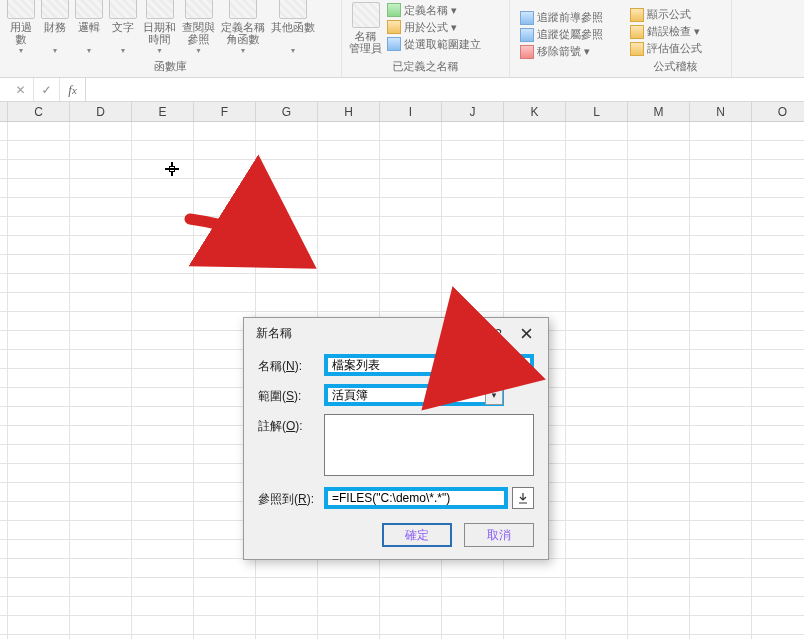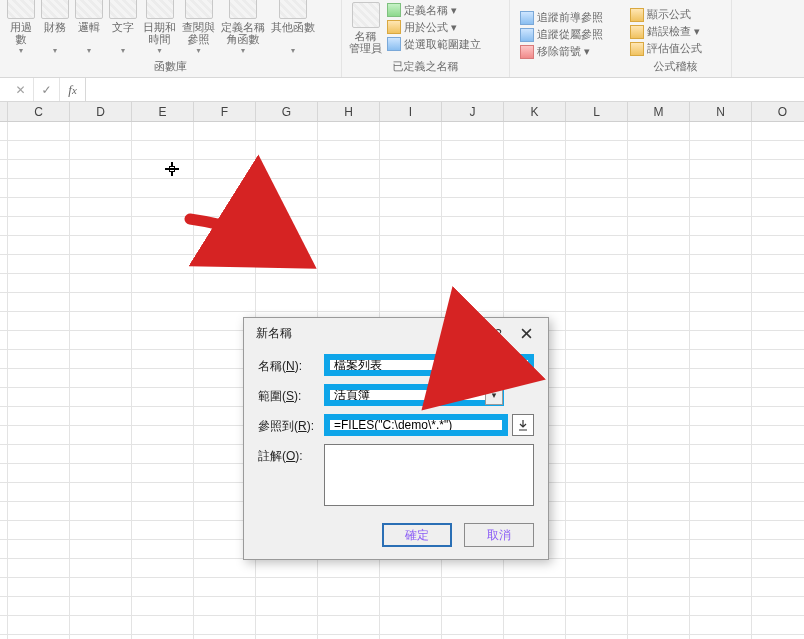--- a/index.html
+++ b/index.html
@@ -57,21 +57,21 @@
   .dlg-titlebar { height:30px; display:flex; align-items:center; padding:0 8px 0 12px; }
   .dlg-title { flex:1; font-size:12px; color:#222; }
   .dlg-help, .dlg-close { width:28px; height:22px; display:flex; align-items:center; justify-content:center; font-size:13px; color:#333; }
   .dlg-close svg { width:11px; height:11px; }
 
   .dlg-body { padding:6px 14px 12px 14px; }
   .dlg-row { display:flex; align-items:flex-start; margin-bottom:8px; }
   .dlg-label { width:66px; padding-top:4px; font-size:12px; color:#222; }
   .dlg-label u { text-decoration:underline; }
   .dlg-field { flex:1; }
-  .txt { width:100%; height:22px; border:6px solid #0ea5e9; background:#fff; font-size:12px; padding:0 4px; }
+  .txt { width:100%; height:22px; border:4px solid #0ea5e9; background:#fff; font-size:12px; padding:0 4px; }
   .selectwrap { position:relative; width:180px; }
   .selectwrap .txt { padding-right:20px; }
   .selectbtn { position:absolute; right:1px; top:1px; width:18px; height:20px; border:1px solid #9a9a9a; background:#efefef; display:flex; align-items:center; justify-content:center; font-size:9px; color:#333; }
   .ta { width:100%; height:62px; border:1px solid #7a7a7a; background:#fff; resize:none; font-size:12px; padding:3px 4px; }
   .refwrap { flex:1; display:flex; }
   .refwrap .txt { flex:1; }
   .refbtn { width:22px; height:22px; margin-left:4px; border:1px solid #7a7a7a; background:#fff; display:flex; align-items:center; justify-content:center; }
   .refbtn svg { width:12px; height:12px; }
 
   .dlg-buttons { display:flex; justify-content:flex-end; gap:12px; padding-top:6px; }
@@ -689,33 +689,33 @@
         <div class="dlg-field">
           <div class="selectwrap">
             <input class="txt" readonly="" value="活頁簿" style="">
             <div class="selectbtn">
                 <span>▾</span>
               </div>
           </div>
         </div>
       </div>
       <div class="dlg-row">
+        <div class="dlg-label"><span>註解</span>(<u>O</u>):</div>
+        <div class="dlg-field"><textarea class="ta" style=""></textarea></div>
+      </div>
+      <div class="dlg-row">
         <div class="dlg-label"><span>參照到</span>(<u>R</u>):</div>
         <div class="refwrap">
           <input class="txt" value="=FILES(&quot;C:\demo\*.*&quot;)" style="">
           <div class="refbtn">
             <svg viewBox="0 0 12 12">
                 <path d="M6 1 L6 8 M3 5 L6 8 L9 5 M2 11 L10 11" fill="none" stroke="#333" stroke-width="1.2"></path>
               </svg>
           </div>
         </div>
-      </div>
-      <div class="dlg-row">
-        <div class="dlg-label"><span>註解</span>(<u>O</u>):</div>
-        <div class="dlg-field"><textarea class="ta" style=""></textarea></div>
       </div>
       <div class="dlg-buttons">
         <div class="btn primary">確定</div>
         <div class="btn">取消</div>
       </div>
     </div>
   </div>
 
   <div class="arrow" style="left:180px; top:105px">
     <svg width="150" height="70">

